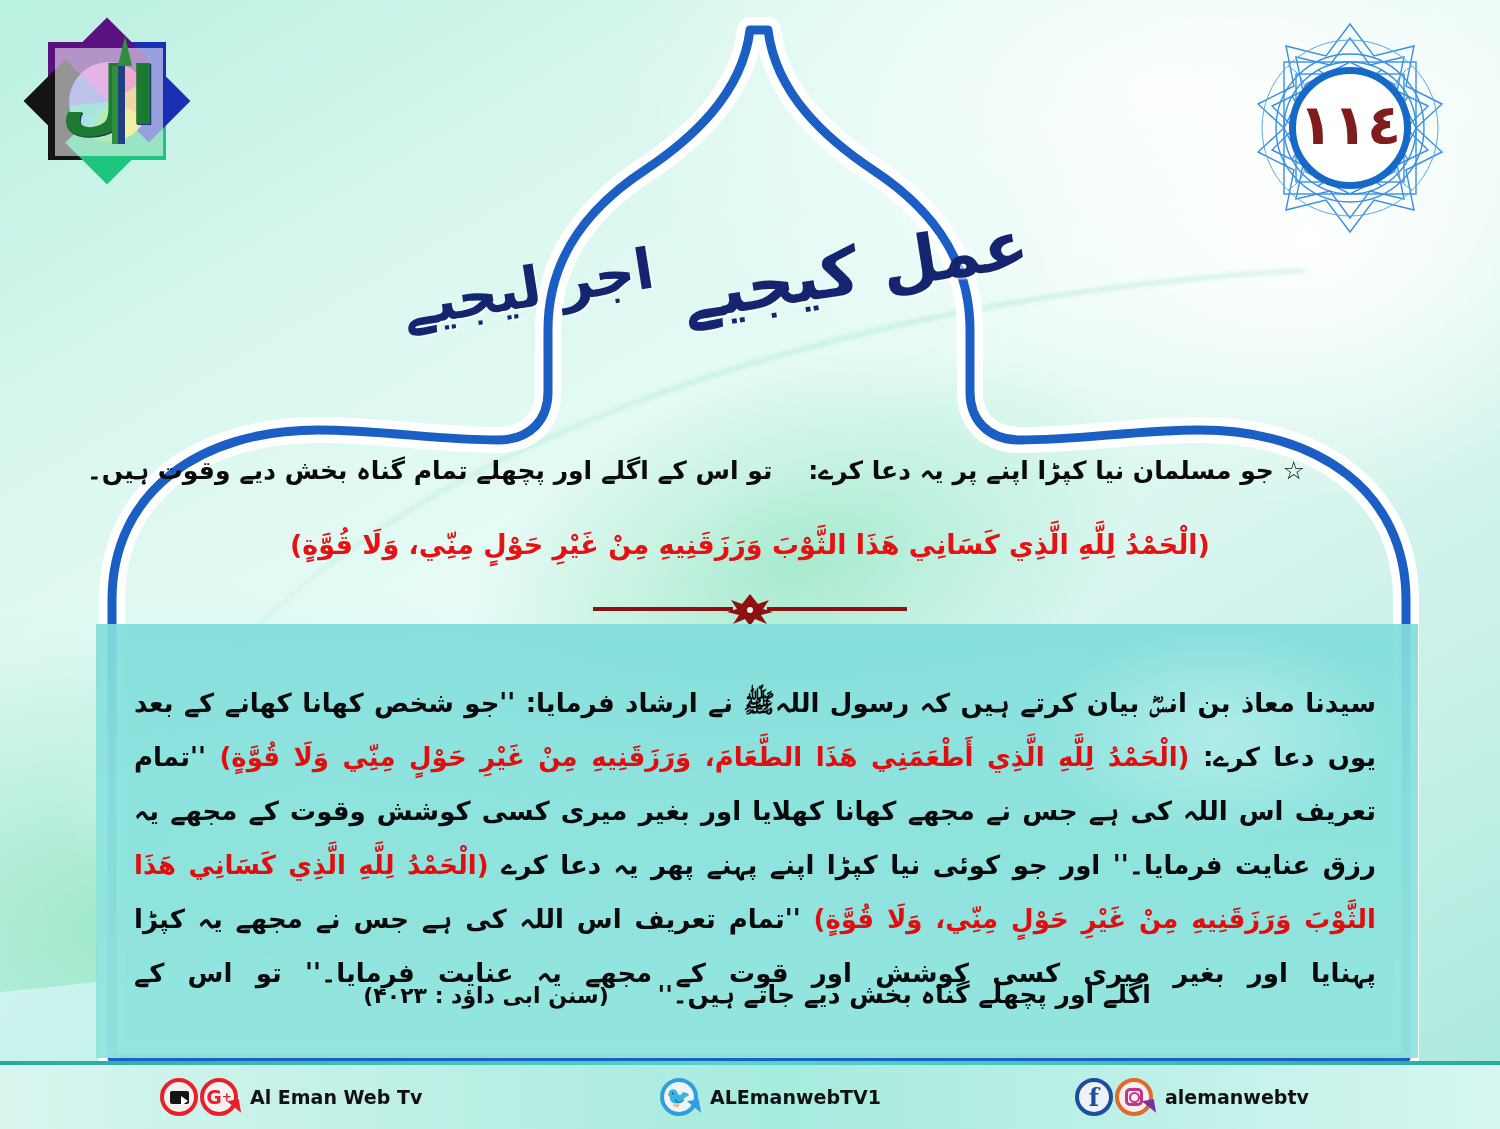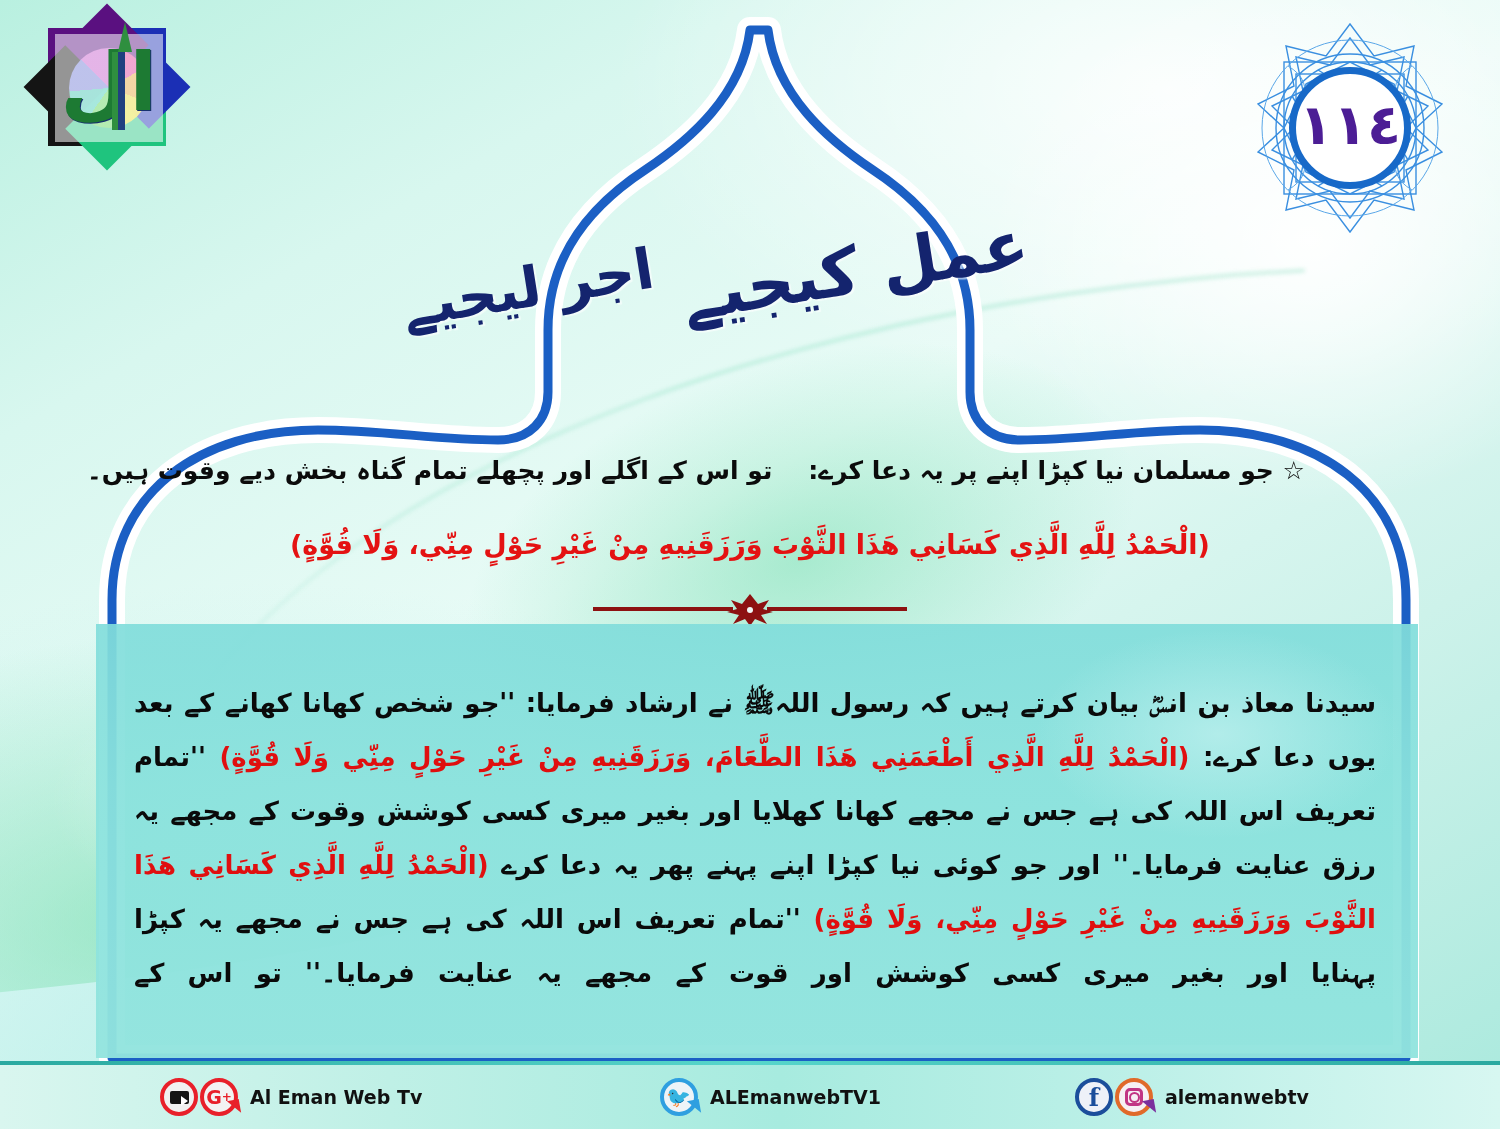--- a/index.html
+++ b/index.html
@@ -49,21 +49,21 @@
     right:-260px; top:-140px; width:900px; height:760px;
     background:radial-gradient(ellipse 460px 380px at 50% 50%, rgba(255,255,255,0.95) 0%, rgba(255,255,255,0) 70%);
   }
   .swoosh-5{
     left:-80px; bottom:120px; width:820px; height:420px;
     background:radial-gradient(ellipse 400px 200px at 50% 50%, rgba(255,255,255,0.55) 0%, rgba(255,255,255,0) 70%);
   }
 
   
   .logo-wrap{
-    position:absolute; left:22px; top:8px; width:170px; height:175px;
+    position:absolute; left:22px; top:22px; width:170px; height:175px;
   }
   .logo-sq{
     position:absolute; width:118px; height:118px; left:26px; top:20px;
   }
   .logo-sq.a{ transform:rotate(0deg); }
   .logo-sq.b{ transform:rotate(45deg); }
   .q{ position:absolute; width:59px; height:59px; }
   .q.tl{ left:0; top:0; }
   .q.tr{ left:59px; top:0; }
   .q.bl{ left:0; top:59px; }
@@ -112,21 +112,21 @@
     position:absolute; inset:0;
     color:#2f7fd8;
   }
   .badge-circle{
     position:absolute; left:50%; top:50%; transform:translate(-50%,-50%);
     width:122px; height:122px; border-radius:50%;
     background:#ffffff; border:7px solid #1769c8;
     display:flex; align-items:center; justify-content:center;
   }
   .badge-num{
-    font-size:56px; color:#4c1d95; font-weight:700; line-height:1;
+    font-size:56px; color:#7f1d1d; font-weight:700; line-height:1;
     font-family:"DejaVu Sans",sans-serif; letter-spacing:-2px;
     transform:translateY(-3px);
   }
 
   
   .arch-svg{
     position:absolute; left:0; top:0; width:1500px; height:1129px;
     pointer-events:none;
   }
 
@@ -372,20 +372,24 @@
       <circle cx="165" cy="18" r="3" fill="#f0f8f6"></circle>
     </g>
   </svg>
 
   <div class="panel"></div>
 
   <div class="body-text">
     <p><span>سیدنا معاذ بن انسؓ بیان کرتے ہیں کہ رسول اللہﷺ نے ارشاد فرمایا: ''جو شخص کھانا کھانے کے بعد یوں دعا کرے:</span> <span class="ar">(الْحَمْدُ لِلَّهِ الَّذِي أَطْعَمَنِي هَذَا الطَّعَامَ، وَرَزَقَنِيهِ مِنْ غَيْرِ حَوْلٍ مِنِّي وَلَا قُوَّةٍ)</span> <span>''تمام تعریف اس اللہ کی ہے جس نے مجھے کھانا کھلایا اور بغیر میری کسی کوشش وقوت کے مجھے یہ رزق عنایت فرمایا۔'' اور جو کوئی نیا کپڑا اپنے پہنے پھر یہ دعا کرے</span> <span class="ar">(الْحَمْدُ لِلَّهِ الَّذِي كَسَانِي هَذَا الثَّوْبَ وَرَزَقَنِيهِ مِنْ غَيْرِ حَوْلٍ مِنِّي، وَلَا قُوَّةٍ)</span> <span>''تمام تعریف اس اللہ کی ہے جس نے مجھے یہ کپڑا پہنایا اور بغیر میری کسی کوشش اور قوت کے مجھے یہ عنایت فرمایا۔''   تو اس کے</span></p>
   </div>
 
+  <div class="citation">
+    <span>اگلے اور پچھلے گناہ بخش دیے جاتے ہیں۔''</span>
+    <span class="src">(سنن ابی داؤد : ۴۰۲۳)</span>
+  </div>
 
   <div class="footer">
 
     <div class="f-item one">
       <div class="icon-pair">
         <div class="ico yt"></div>
         <div class="ico gp">G<sup style="font-size:12px">+</sup>
           <span class="tail"></span>
         </div>
       </div>

